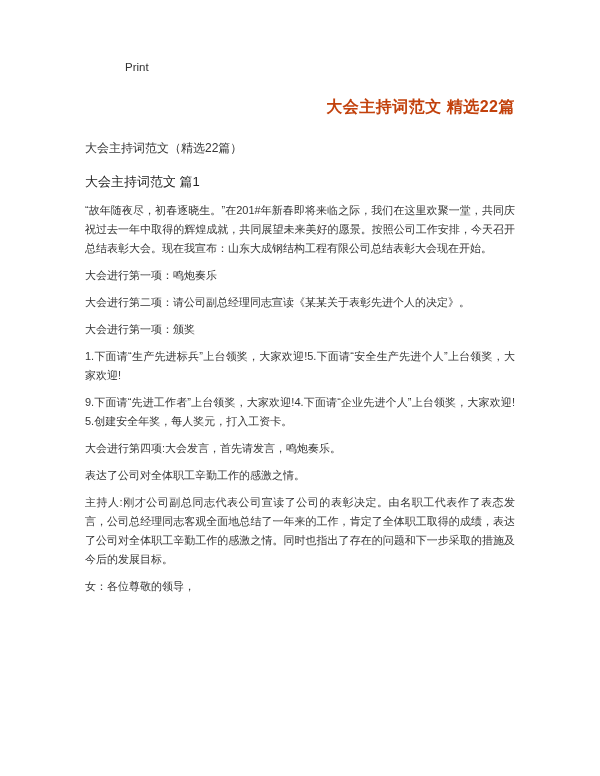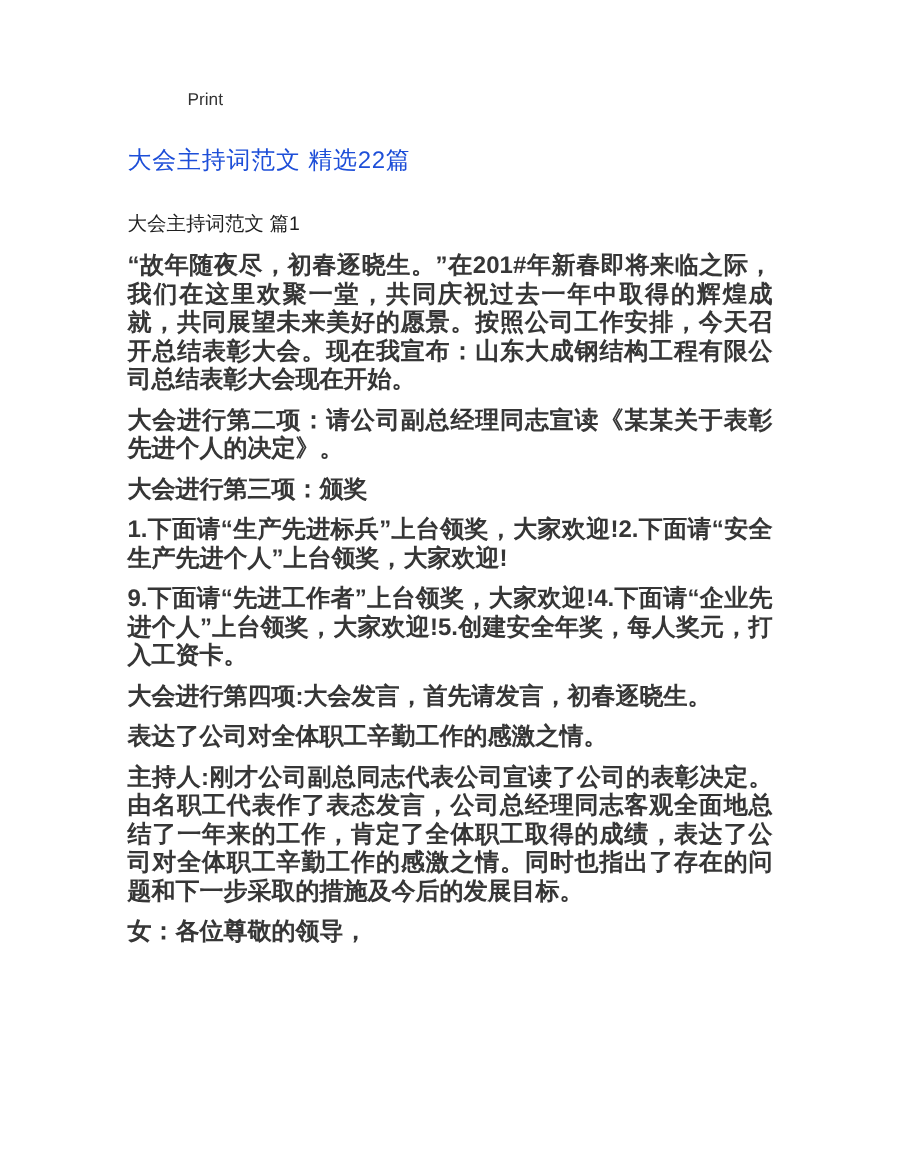--- a/index.html
+++ b/index.html
@@ -20,65 +20,66 @@
   .print-link {
     display: inline-block;
     font-size: 11.5px;
     color: #333333;
     cursor: pointer;
     margin-bottom: 12px;
     text-decoration: none;
     padding-left: 40px;
   }
   h1.doc-title {
-    text-align: left;
+    text-align: right;
     font-size: 16px;
-    font-weight: 400;
-    color: #1d4ed8;
+    font-weight: 700;
+    color: #c2410c;
     margin: 12px 0 22px 0;
     letter-spacing: 0.5px;
   }
   .doc-subtitle {
     font-size: 12px;
     color: #363636;
     margin: 10px 0 12px 0;
   }
   h2.sec-heading {
     font-size: 13px;
     font-weight: 400;
     color: #1f1f1f;
     margin: 16px 0 10px 0;
   }
   p.para {
-    font-size: 16px;
+    font-size: 11px;
     line-height: 19px;
     margin: 8px 0;
     text-align: justify;
     color: #363636;
     word-break: break-all;
-    font-weight: bold;
   }
 </style>
 </head>
 <body>
 
 <main class="doc">
 
   <a class="print-link">Print</a>
 
   <h1 class="doc-title">大会主持词范文 精选22篇</h1>
 
+  <p class="doc-subtitle">大会主持词范文（精选22篇）</p>
 
   <h2 class="sec-heading">大会主持词范文 篇1</h2>
 
   <p class="para">“故年随夜尽，初春逐晓生。”在201#年新春即将来临之际，我们在这里欢聚一堂，共同庆祝过去一年中取得的辉煌成就，共同展望未来美好的愿景。按照公司工作安排，今天召开总结表彰大会。现在我宣布：山东大成钢结构工程有限公司总结表彰大会现在开始。</p>
+  <p class="para">大会进行第一项：鸣炮奏乐</p>
   <p class="para">大会进行第二项：请公司副总经理同志宣读《某某关于表彰先进个人的决定》。</p>
-  <p class="para">大会进行第三项：颁奖</p>
-  <p class="para">1.下面请“生产先进标兵”上台领奖，大家欢迎!2.下面请“安全生产先进个人”上台领奖，大家欢迎!</p>
+  <p class="para">大会进行第一项：颁奖</p>
+  <p class="para">1.下面请“生产先进标兵”上台领奖，大家欢迎!5.下面请“安全生产先进个人”上台领奖，大家欢迎!</p>
   <p class="para">9.下面请“先进工作者”上台领奖，大家欢迎!4.下面请“企业先进个人”上台领奖，大家欢迎!5.创建安全年奖，每人奖元，打入工资卡。</p>
-  <p class="para">大会进行第四项:大会发言，首先请发言，初春逐晓生。</p>
+  <p class="para">大会进行第四项:大会发言，首先请发言，鸣炮奏乐。</p>
   <p class="para">表达了公司对全体职工辛勤工作的感激之情。</p>
   <p class="para">主持人:刚才公司副总同志代表公司宣读了公司的表彰决定。由名职工代表作了表态发言，公司总经理同志客观全面地总结了一年来的工作，肯定了全体职工取得的成绩，表达了公司对全体职工辛勤工作的感激之情。同时也指出了存在的问题和下一步采取的措施及今后的发展目标。</p>
 
 
   <p class="para">女：各位尊敬的领导，</p>
 
 </main>
 
 </body></html>

